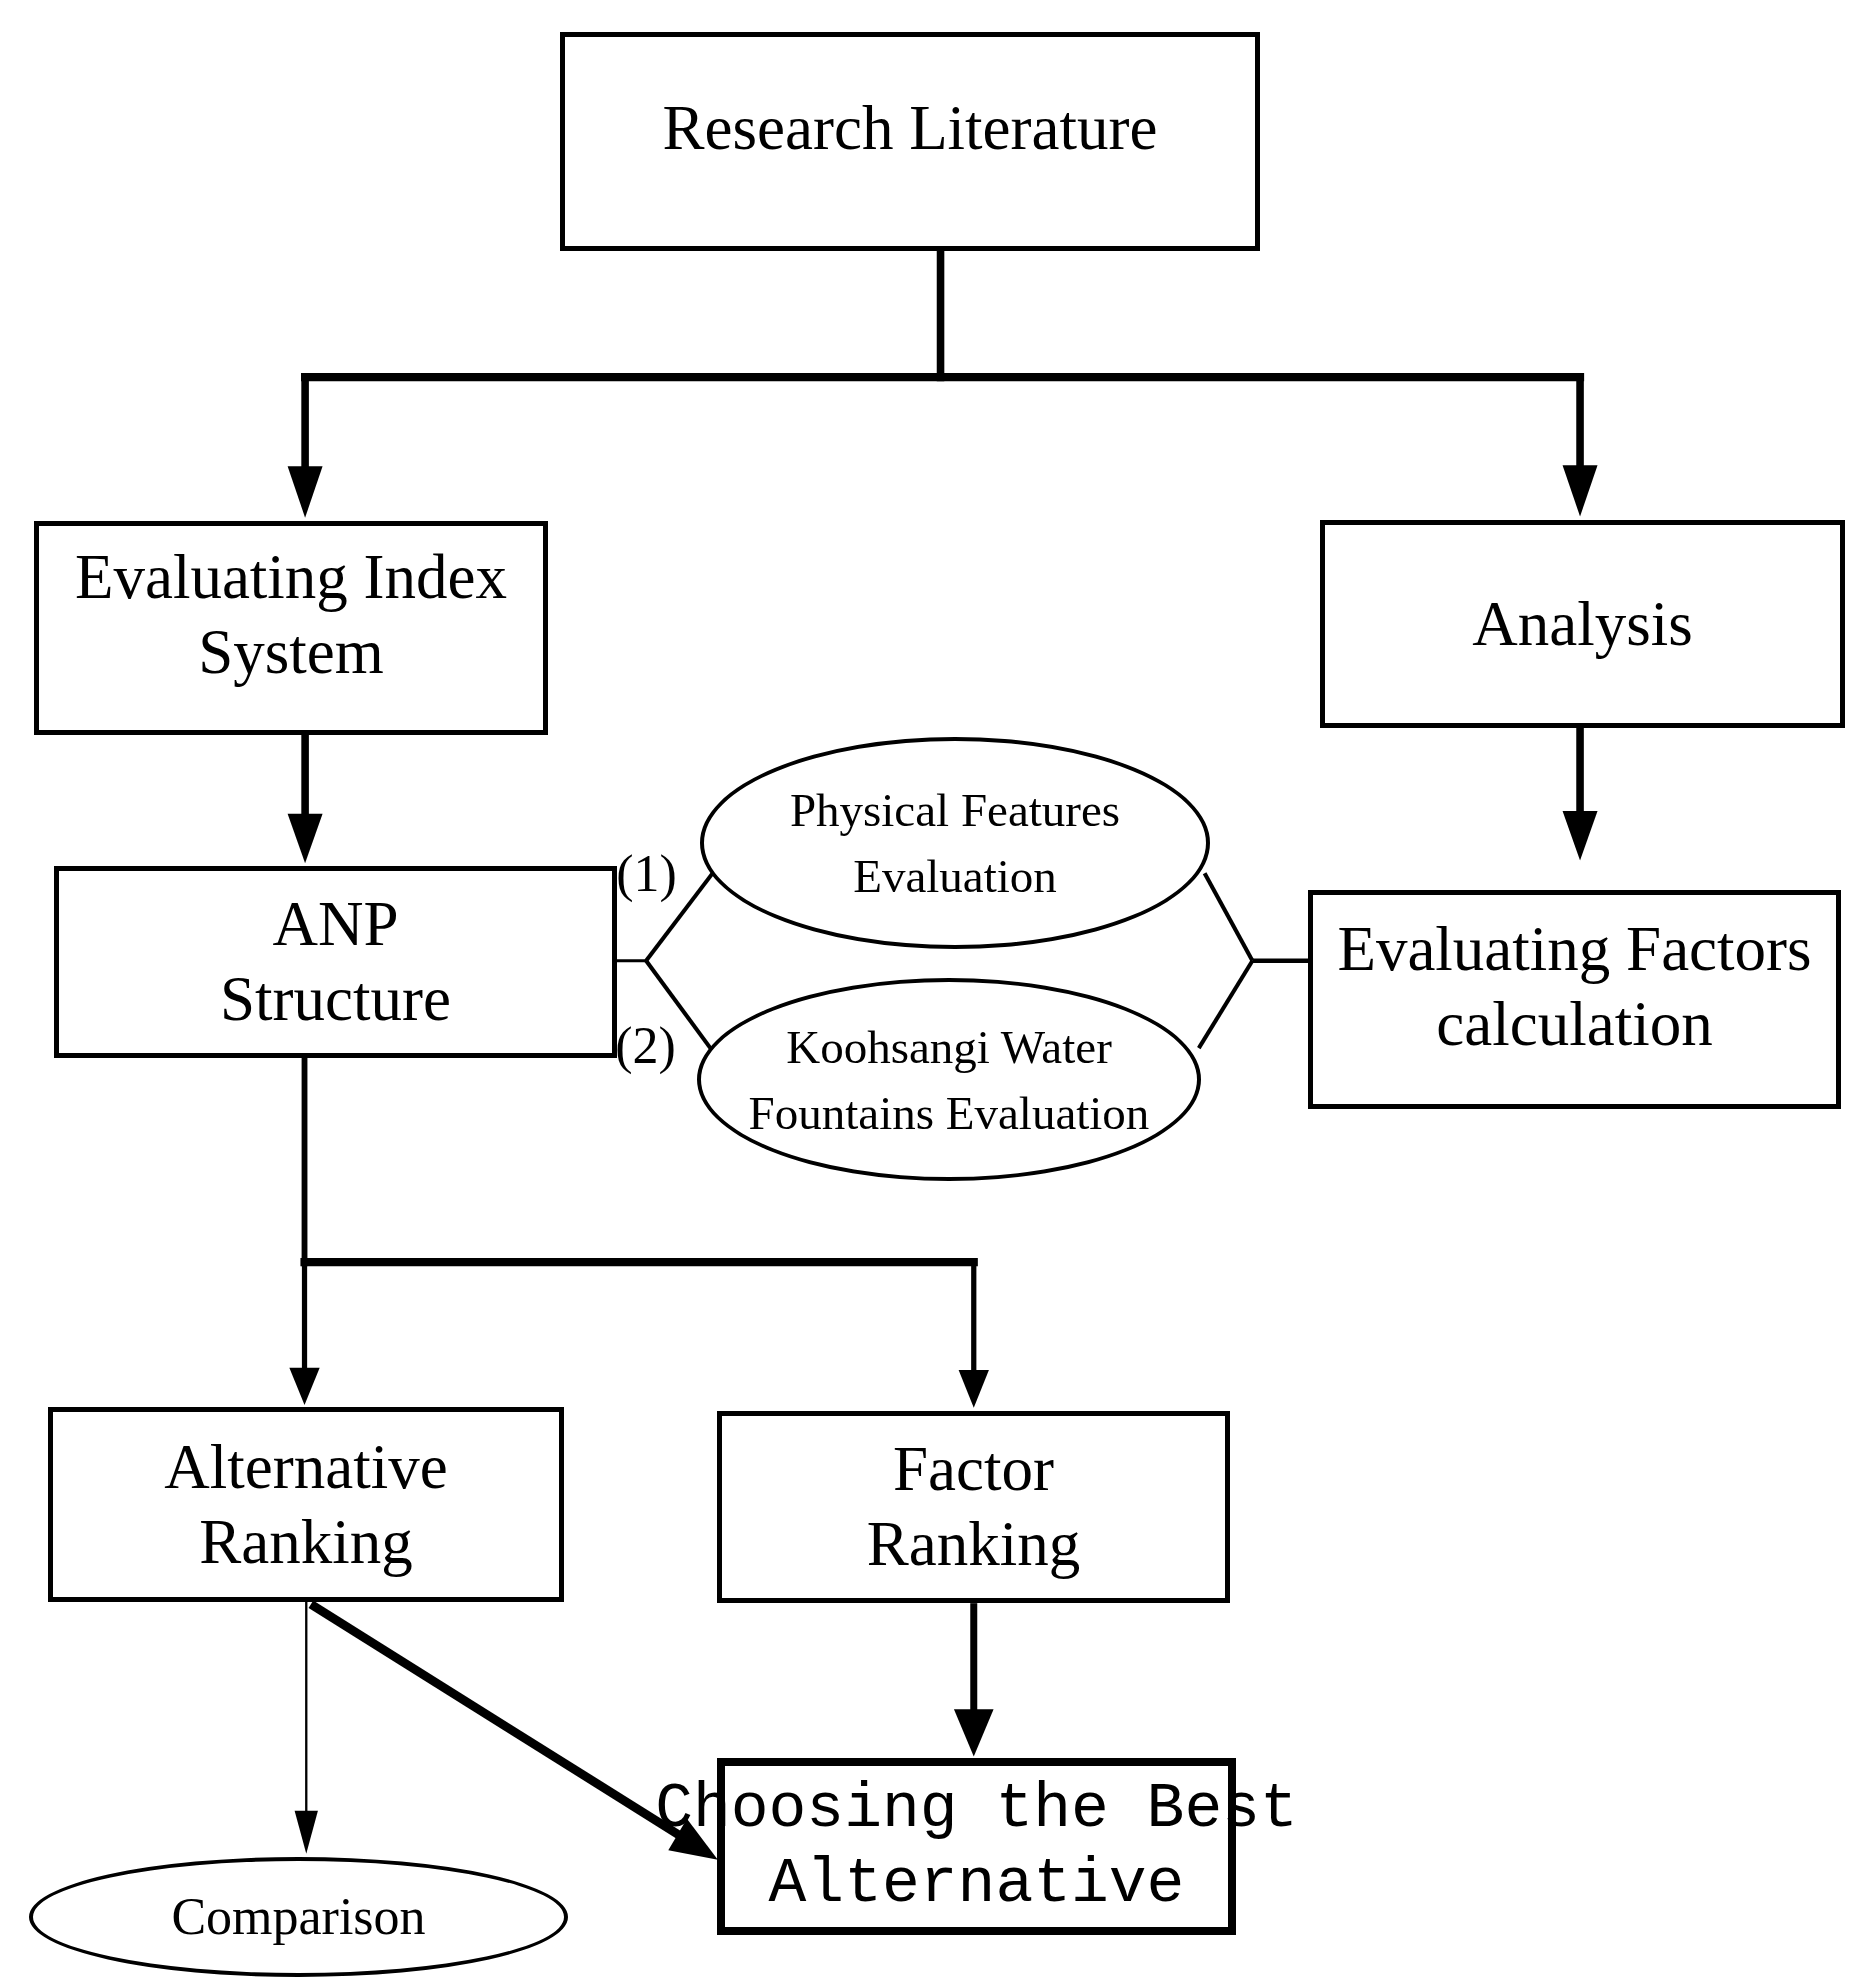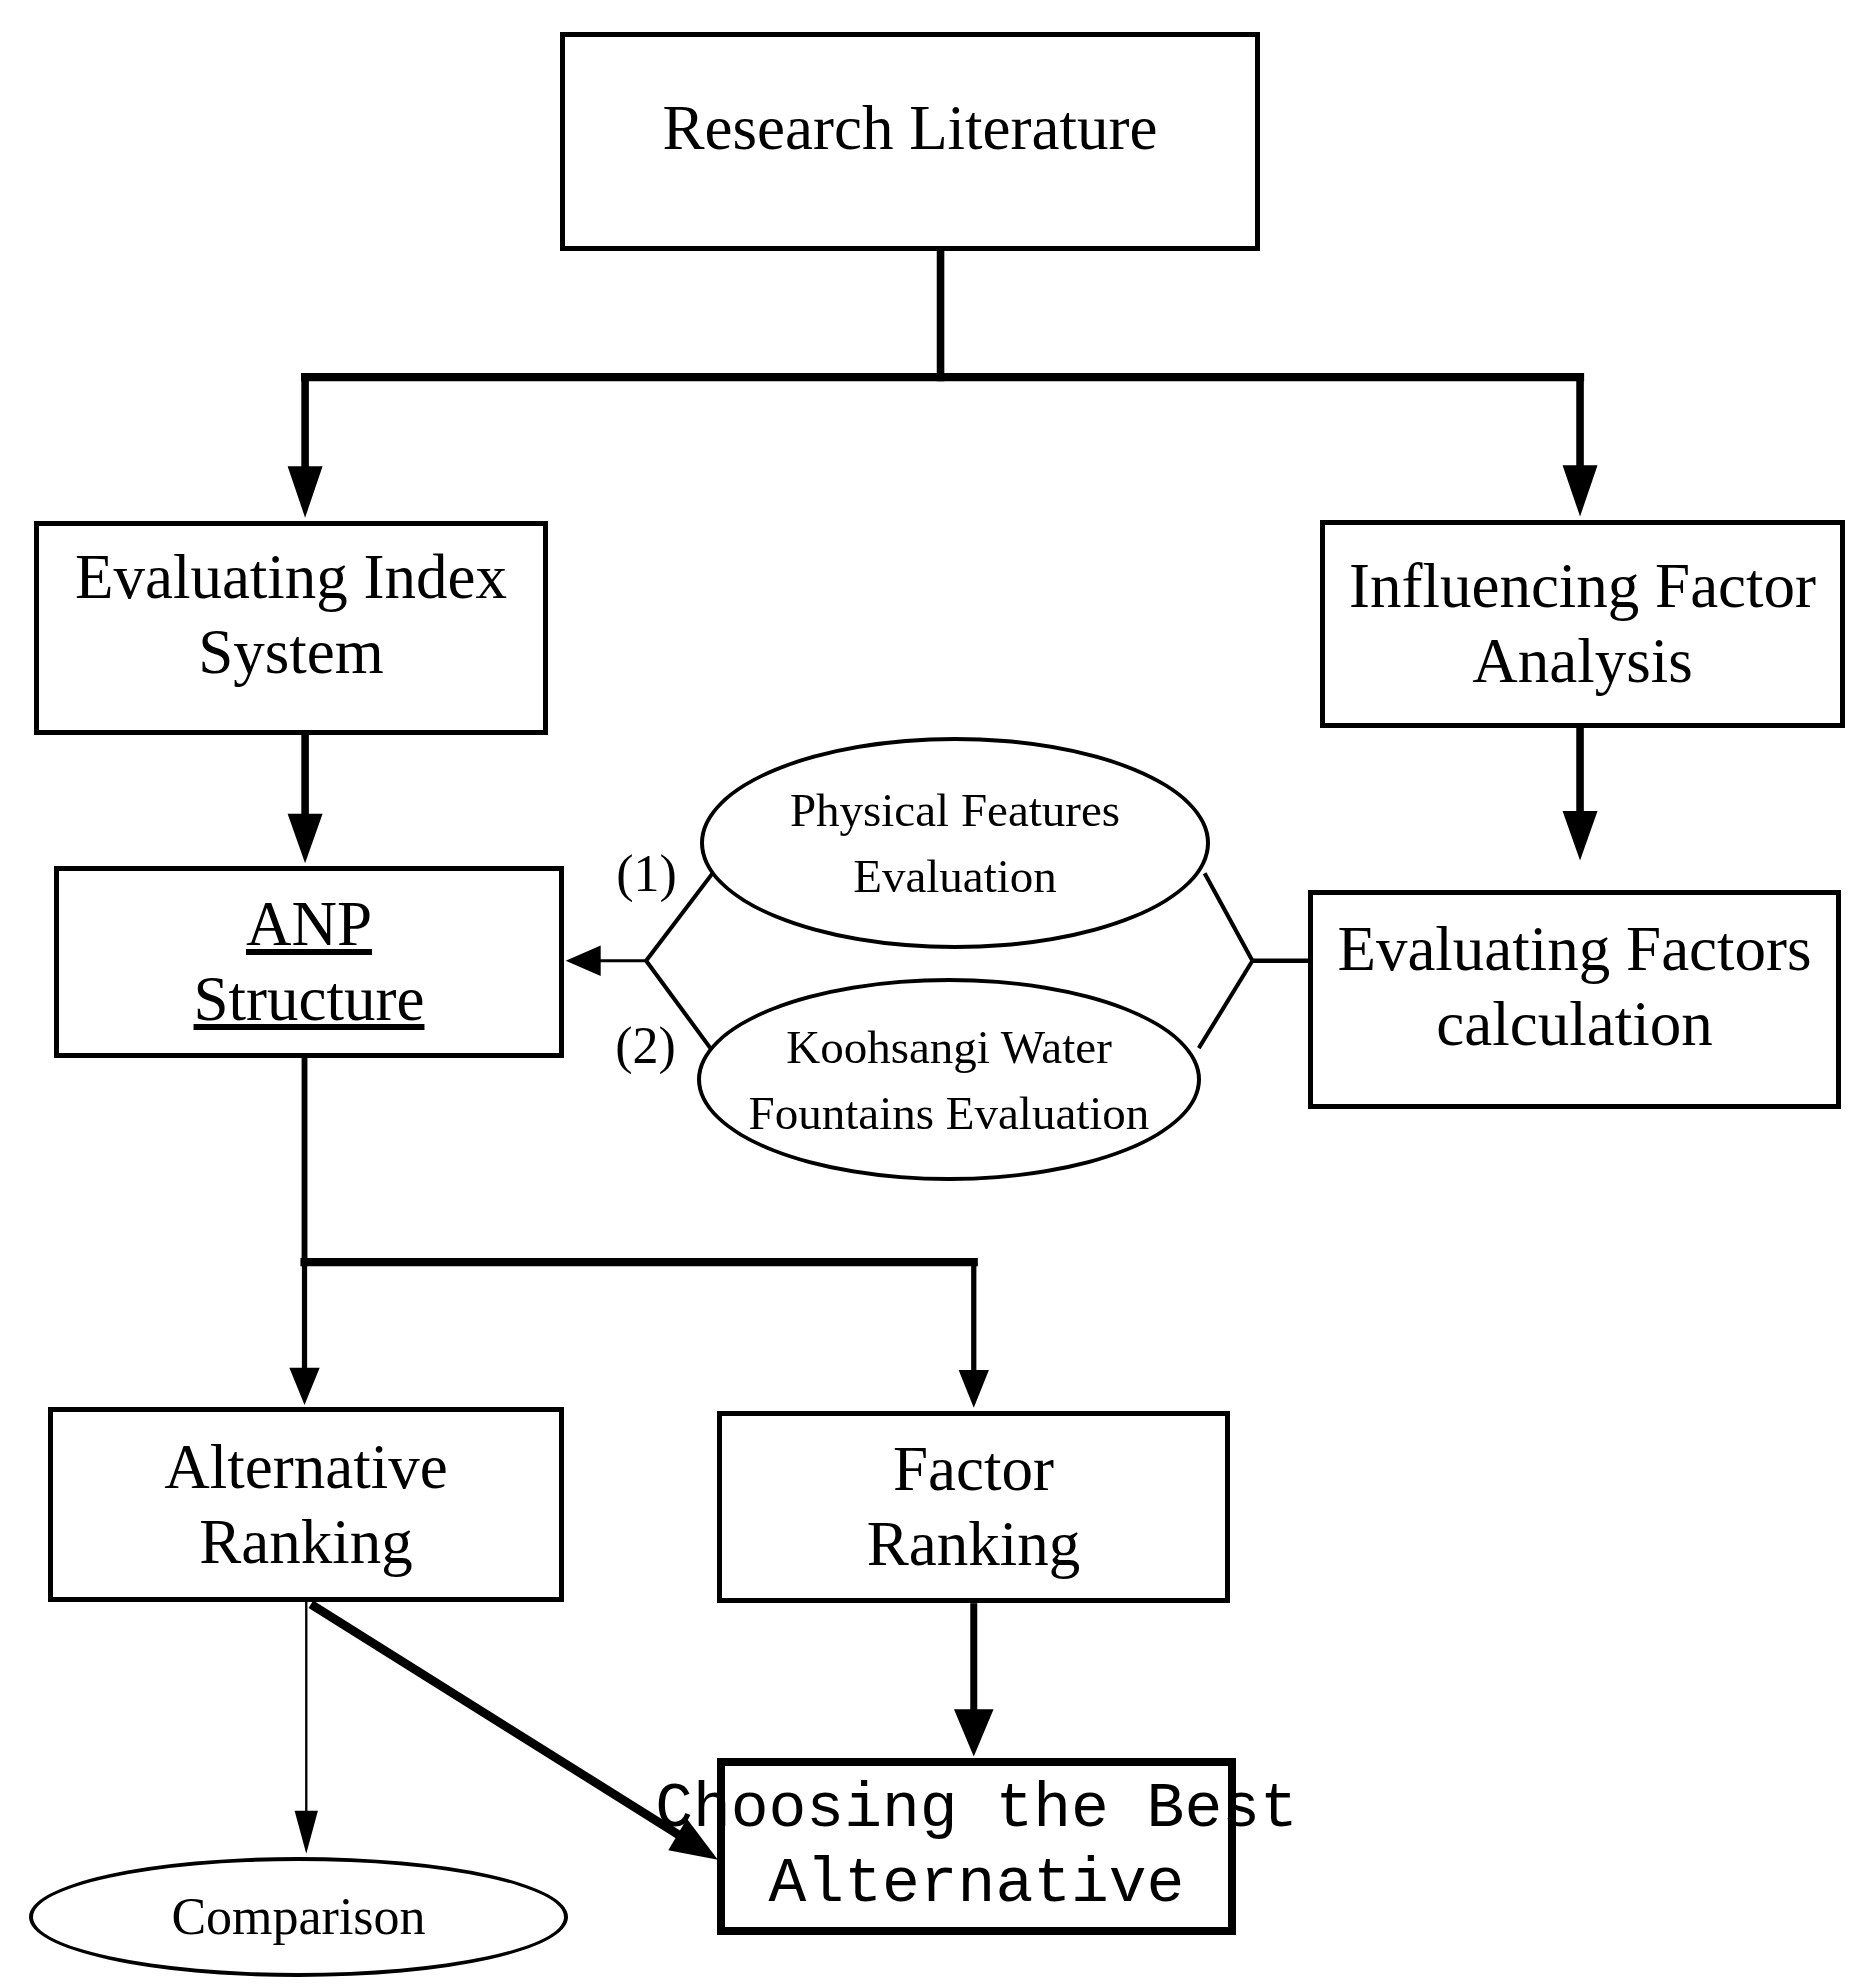--- a/index.html
+++ b/index.html
@@ -117,25 +117,24 @@
   <div class="node toptext" style="left:560px;top:32px;width:700px;height:219px;">
     <span>Research Literature</span>
   </div>
 
   <div class="node biasup" style="left:34px;top:521px;width:514px;height:214px;">
     <span>Evaluating Index</span>
     <span>System</span>
   </div>
 
   <div class="node" style="left:1320px;top:520px;width:525px;height:208px;">
-    <span>Influencing Factor</span>
     <span>Analysis</span>
   </div>
 
-  <div class="node" style="left:54px;top:866px;width:510px;height:192px;text-decoration:underline;">
+  <div class="node" style="left:54px;top:866px;width:563px;height:192px;">
     <span>ANP</span>
     <span>Structure</span>
   </div>
 
   <div class="node biasup" style="left:1308px;top:890px;width:533px;height:219px;">
     <span>Evaluating Factors</span>
     <span>calculation</span>
   </div>
 
   <div class="node ellipse" style="left:700px;top:737px;width:510px;height:212px;">

